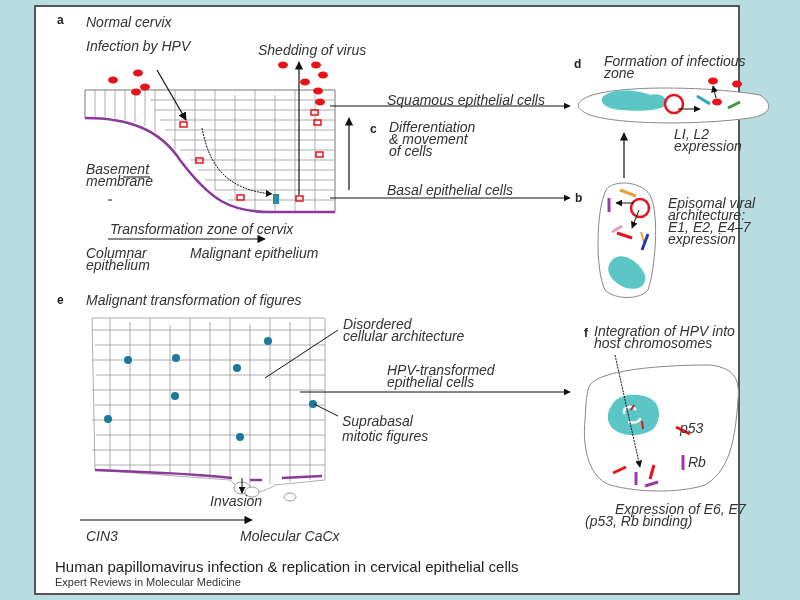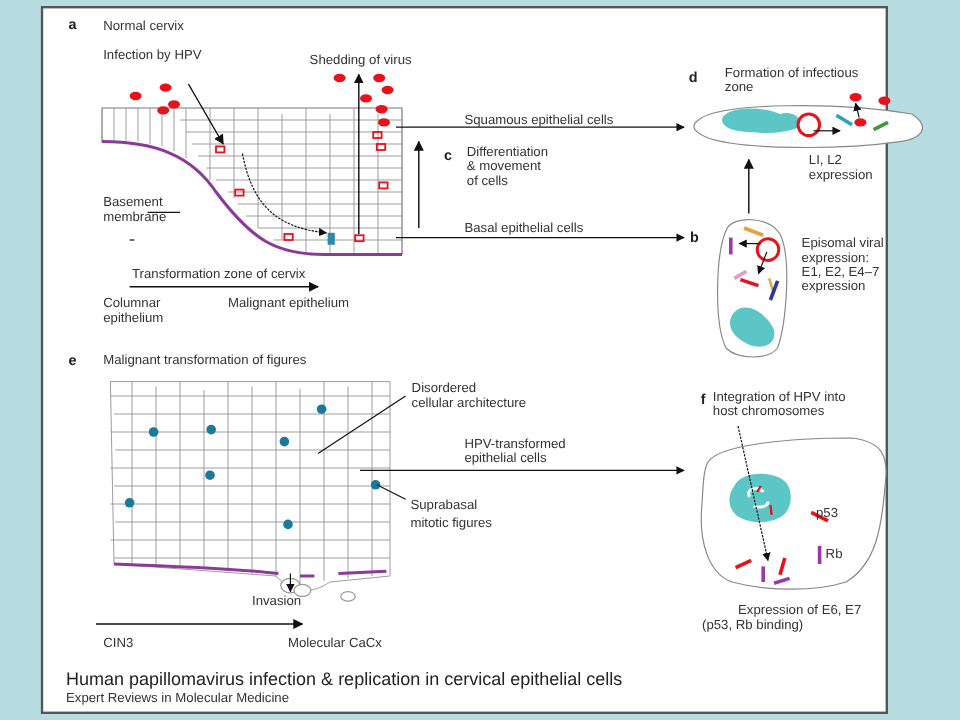--- a/index.html
+++ b/index.html
@@ -4,21 +4,21 @@
 <style>
   html, body { margin: 0; padding: 0; }
   body {
     width: 800px; height: 600px; background: #b8dde0; position: relative; overflow: hidden;
     font-family: "Liberation Sans", sans-serif; color: #333;
   }
   .panel {
     position: absolute; left: 34px; top: 5px; width: 706px; height: 590px;
     background: #ffffff; border: 2px solid #555; box-sizing: border-box;
   }
-  .lbl { position: absolute; font-size: 11px; line-height: 12px; color: #333; white-space: nowrap; }
+  .lbl { position: absolute; font-size: 14px; line-height: 12px; color: #333; white-space: nowrap; font-style: italic; }
   .letter { position: absolute; font-size: 12px; font-weight: bold; color: #222; }
   .title { position: absolute; font-size: 15px; color: #222; white-space: nowrap; }
   .sub { position: absolute; font-size: 11px; color: #333; white-space: nowrap; text-align: center; }
   svg { position: absolute; left: 0; top: 0; }
 </style>
 </head>
 <body>
 
 <div class="panel"></div>
 
@@ -162,21 +162,21 @@
 <span class="lbl" style="left:389px;top:145px">of cells</span>
 
 <span class="letter" style="left:574px;top:57px">d</span>
 <span class="lbl" style="left:604px;top:55px">Formation of infectious</span>
 <span class="lbl" style="left:604px;top:67px">zone</span>
 <span class="lbl" style="left:674px;top:128px">LI, L2</span>
 <span class="lbl" style="left:674px;top:140px">expression</span>
 
 <span class="letter" style="left:575px;top:191px">b</span>
 <span class="lbl" style="left:668px;top:197px">Episomal viral</span>
-<span class="lbl" style="left:668px;top:209px">expression:</span>
+<span class="lbl" style="left:668px;top:209px">architecture:</span>
 <span class="lbl" style="left:668px;top:221px">E1, E2, E4–7</span>
 <span class="lbl" style="left:668px;top:233px">expression</span>
 
 <span class="letter" style="left:57px;top:293px">e</span>
 <span class="lbl" style="left:86px;top:294px">Malignant transformation of figures</span>
 <span class="lbl" style="left:343px;top:318px">Disordered</span>
 <span class="lbl" style="left:343px;top:330px">cellular architecture</span>
 <span class="lbl" style="left:387px;top:364px">HPV-transformed</span>
 <span class="lbl" style="left:387px;top:376px">epithelial cells</span>
 <span class="lbl" style="left:342px;top:415px">Suprabasal</span>

